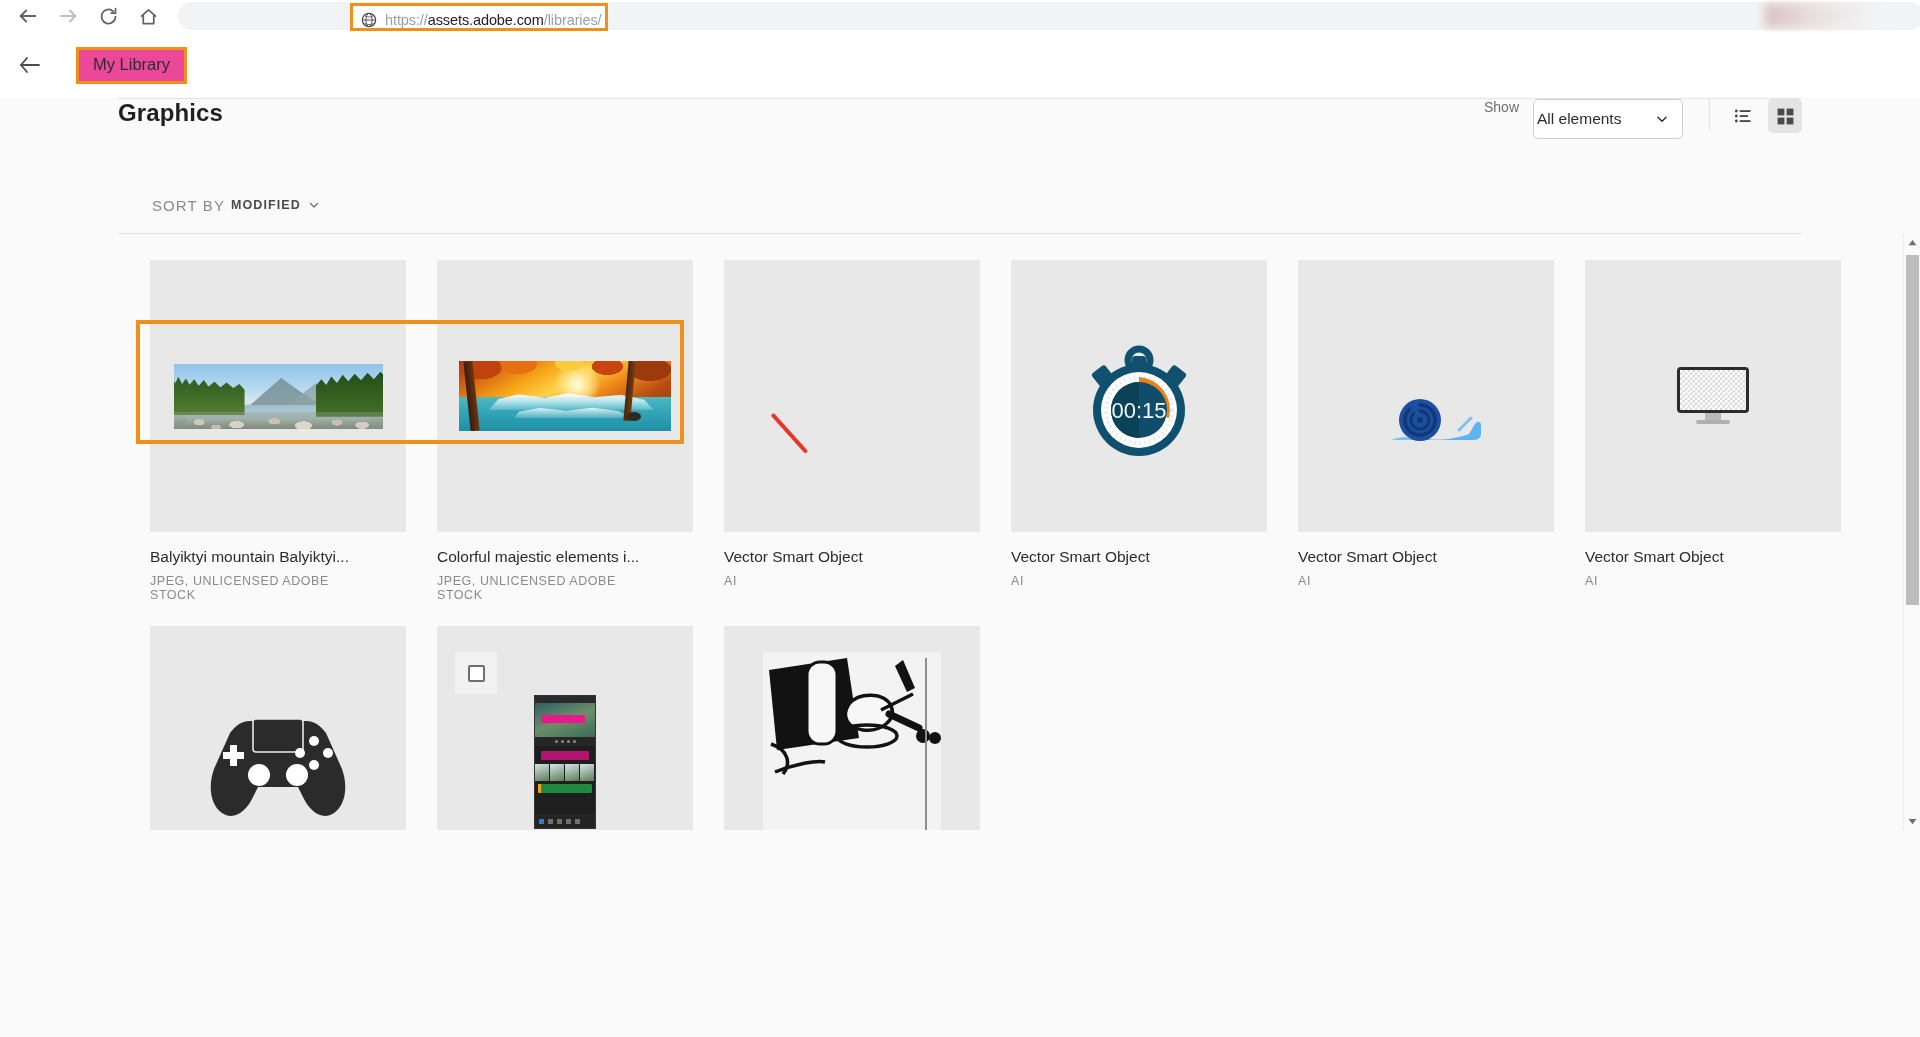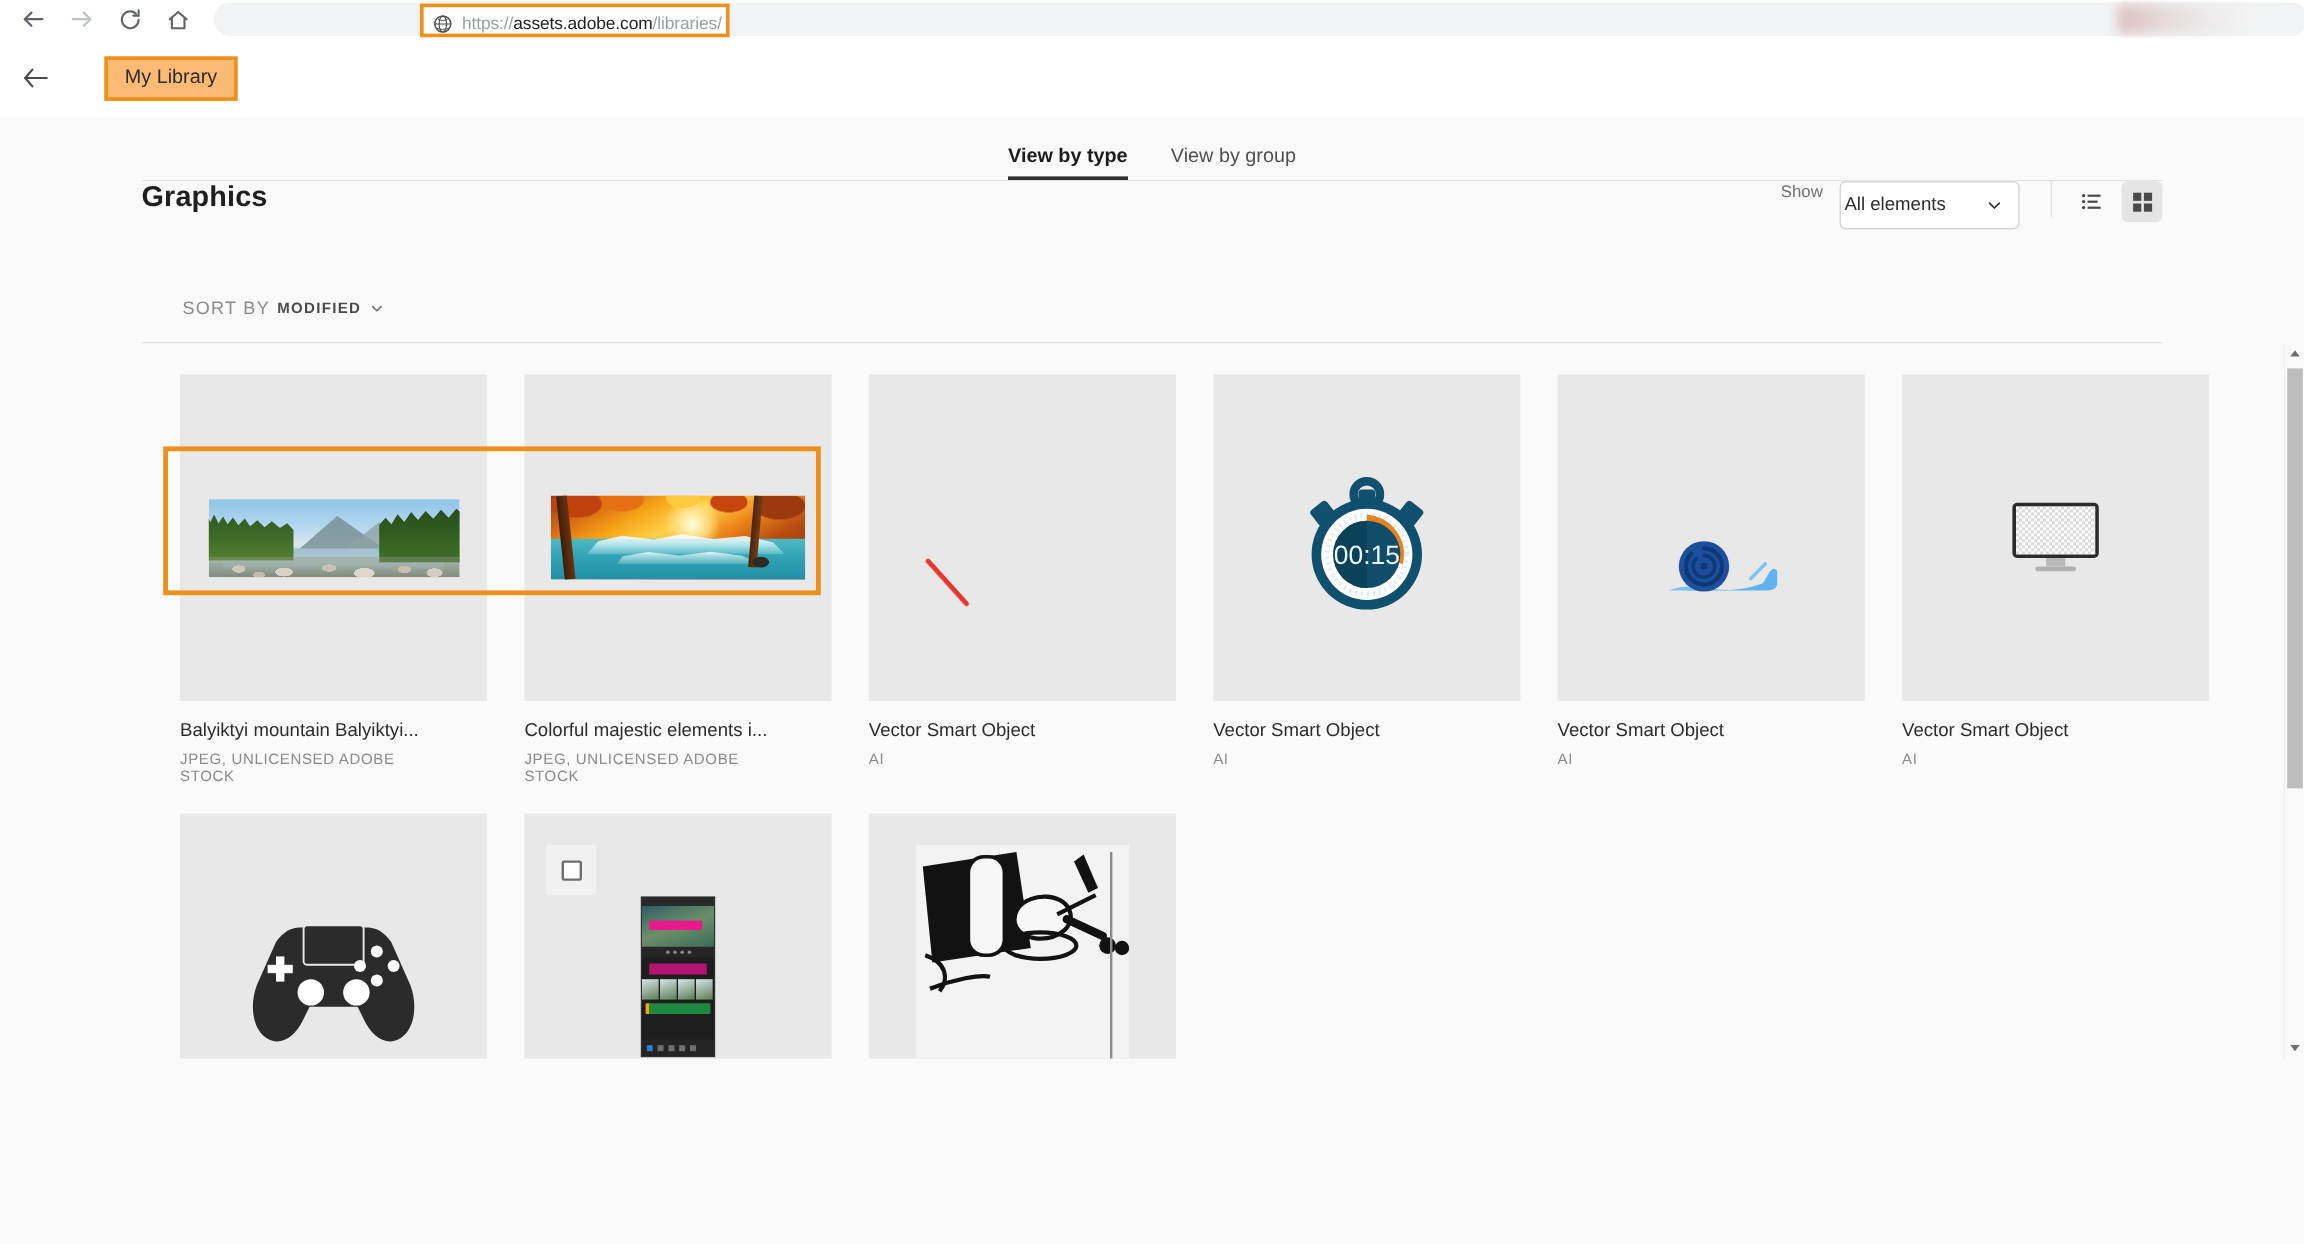--- a/index.html
+++ b/index.html
@@ -62,24 +62,24 @@
   
   .app-header {
     position: absolute; top: 32px; left: 0; width: 1920px; height: 66px;
     background: #ffffff;
     display: flex; align-items: center;
   }
   .back-arrow {
     width: 24px; height: 24px; margin-left: 18px; cursor: pointer;
   }
   .lib-crumb-box {
-    margin-left: 45px;
+    margin-left: 34px;
     border: 3px solid #ef8f1c;
     padding: 5px 14px 7px 14px;
-    background: #fdba74;
+    background: #ec4899;
   }
   .lib-crumb-text { font-size: 16.5px; color: #2c2c2c; }
 
   
   .page {
     position: absolute; top: 98px; left: 0; width: 1920px; height: 939px;
     background: #fafafa;
   }
 
   
@@ -373,28 +373,20 @@
     <line x1="21" y1="12" x2="3" y2="12"></line>
       <polyline points="9,5 3,12 9,19"></polyline>
   </svg>
   <div class="lib-crumb-box">
     <span class="lib-crumb-text">My Library</span>
   </div>
 </div>
 
 <div class="page">
 
-  <div class="tabs">
-    <div class="tab active">
-      <span>View by type</span>
-    </div>
-    <div class="tab">
-      <span>View by group</span>
-    </div>
-  </div>
   <div class="tabs-rule"></div>
 
   <div class="section-row">
     <div class="section-title">Graphics</div>
     <div class="section-spacer"></div>
     <div class="show-label">Show</div>
     <div class="select-box">
       <span class="select-text">All elements</span>
       <svg class="chev" viewBox="0 0 24 24" fill="none" stroke="#2c2c2c" stroke-width="2.4" stroke-linecap="round" stroke-linejoin="round">
         <polyline points="5,9 12,16 19,9"></polyline>

